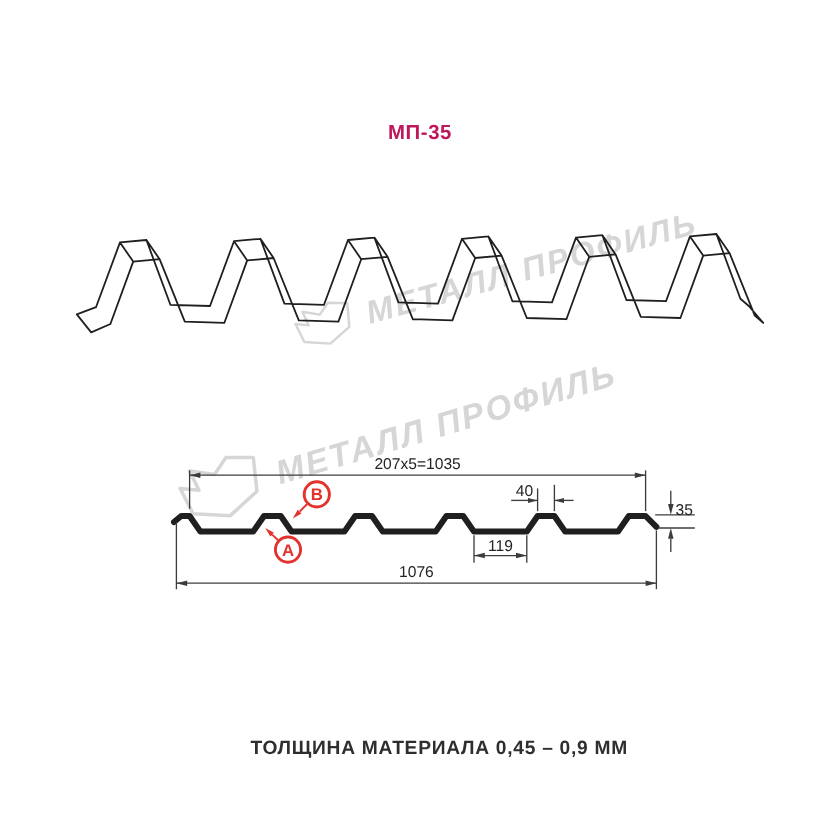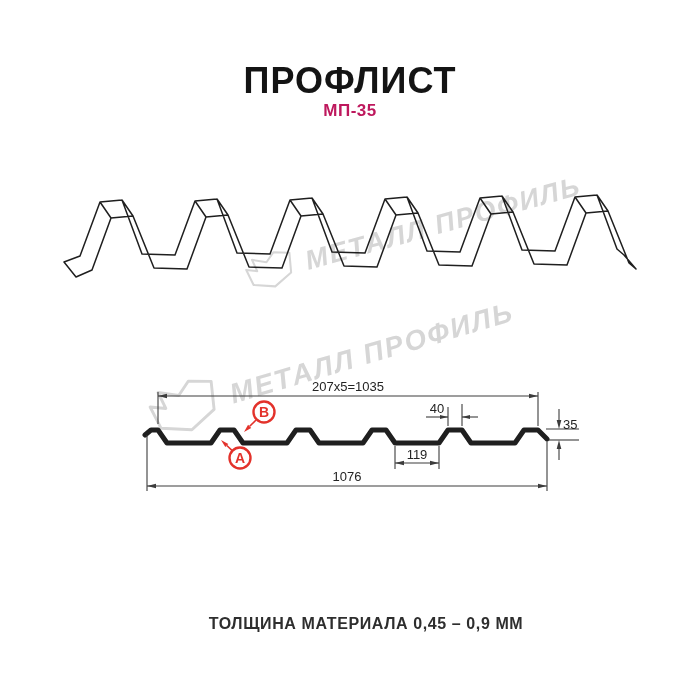--- a/index.html
+++ b/index.html
@@ -56,21 +56,20 @@
 
   <div class="wm wm2">
     <span>
       <svg width="74" height="57" viewBox="0 0 100 78">
         <path class="logo-path" d="M 10,56 L 4,24 L 24,32 L 20,8 L 46,20 L 64,5 L 94,14 L 87,52 L 50,70 Z"></path>
       </svg>
     </span>
     <span class="wm-text">МЕТАЛЛ ПРОФИЛЬ</span>
   </div>
 
-  <div class="title">ПРОФЛИСТ</div>
   <div class="subtitle">МП-35</div>
 
   <svg class="drawing" width="700" height="700" viewBox="0 0 700 700">
 
     <g>
       <path class="sheet3d" d="
         M 80,256 L 100,202 M 92,270 L 111,218
         M 100,202 L 122,200 L 133,216 L 111,218 Z
         M 122,200 L 142,254 M 133,216 L 154,268
         M 175,255 L 195,201 M 187,269 L 206,217

